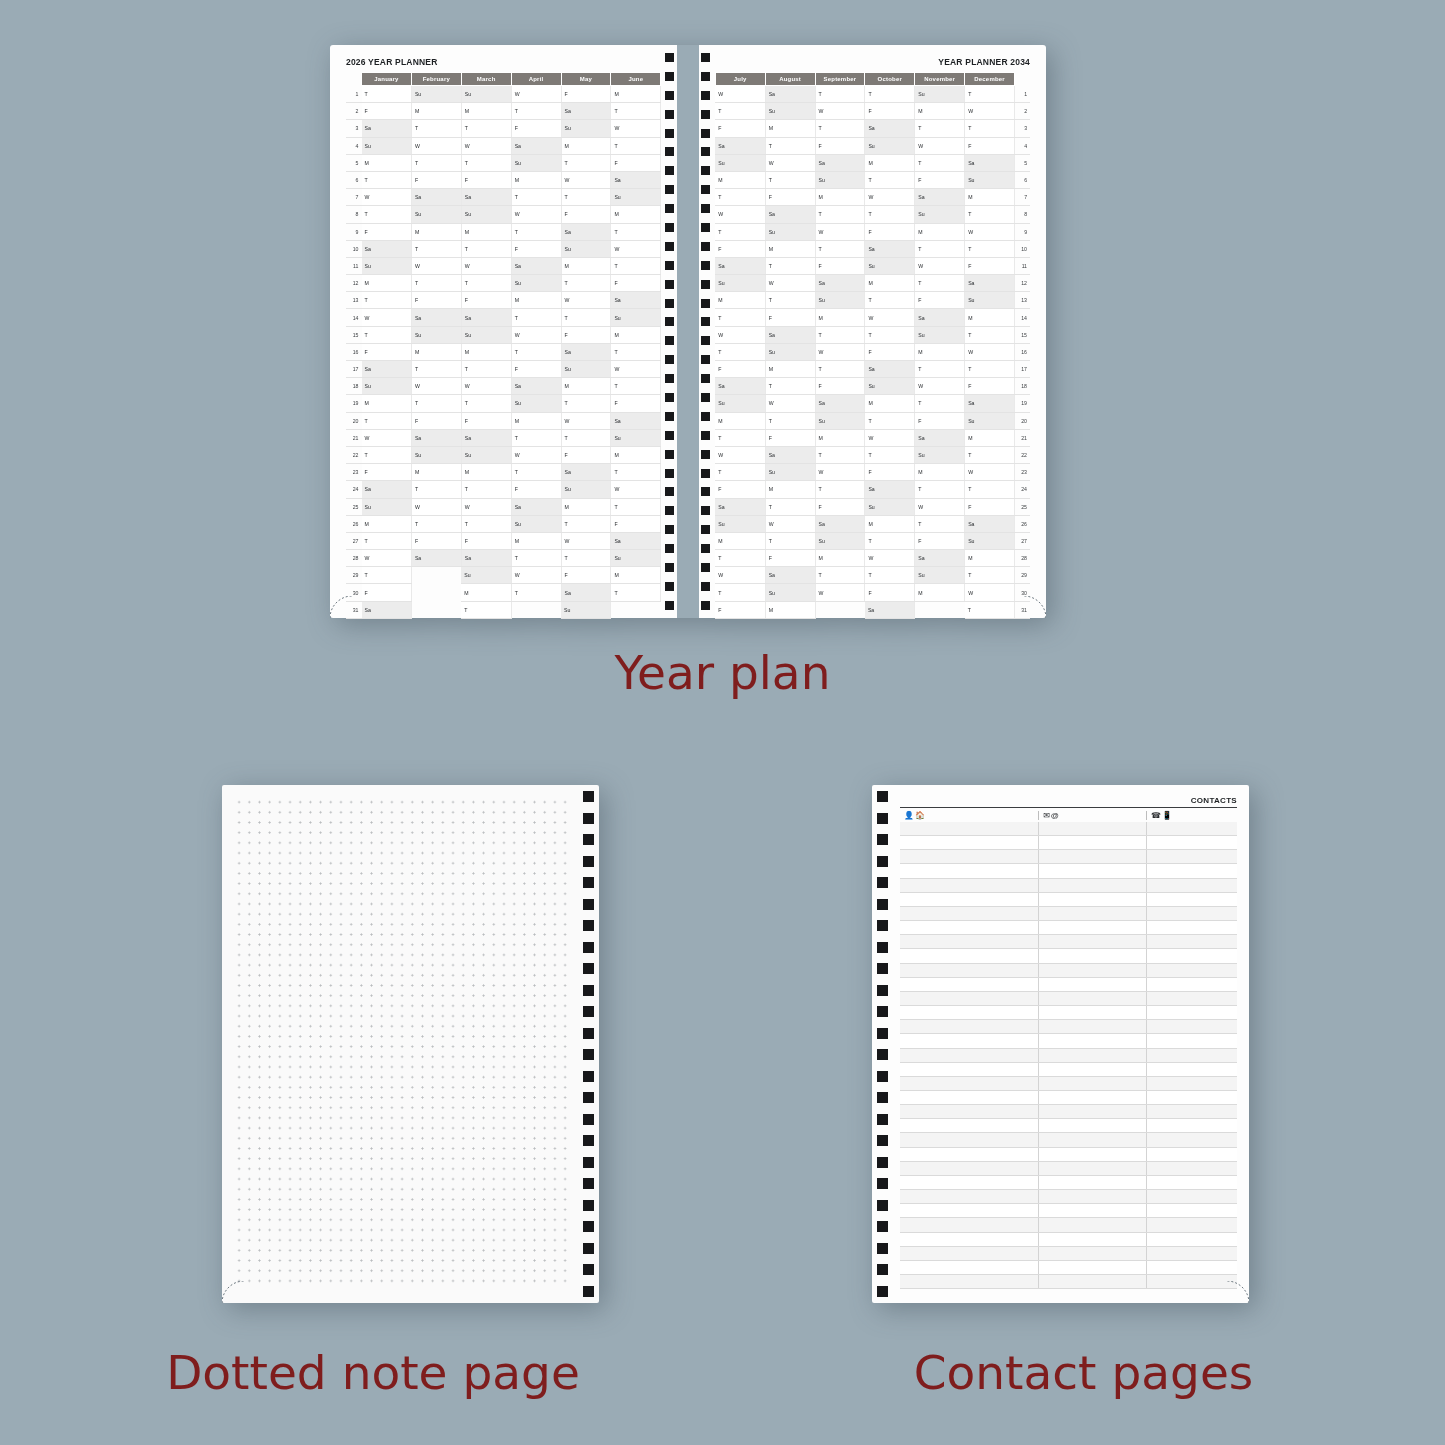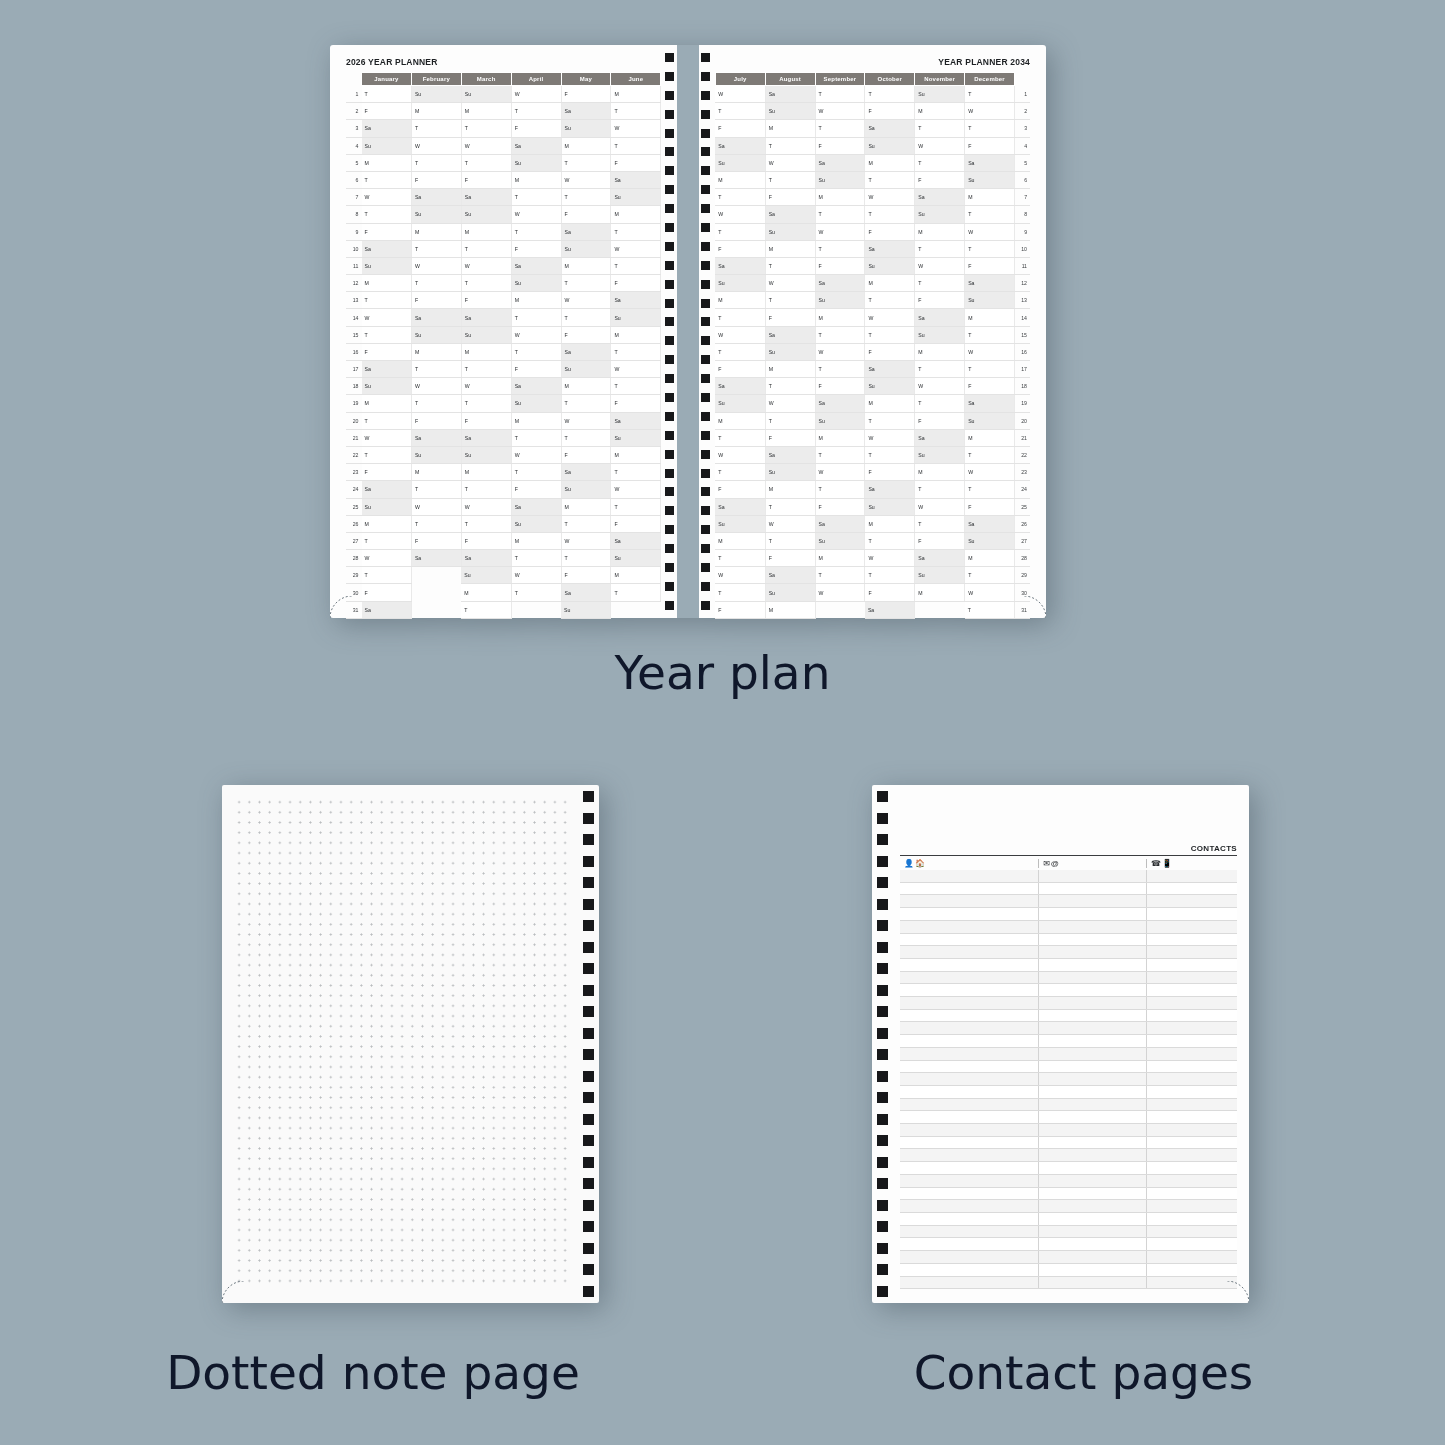--- a/index.html
+++ b/index.html
@@ -137,21 +137,21 @@
     height: 22px;
     bottom: 0;
     pointer-events: none;
   }
   .dogear.bl { left: 0; }
   .dogear.br { right: 0; }
 
   .caption {
     text-align: center;
     font-size: 47px;
-    color: #0f172a;
+    color: #7f1d1d;
     font-family: "DejaVu Sans", sans-serif;
     font-weight: 400;
   }
   #year-caption {
     position: absolute;
     left: 0;
     top: 645px;
     width: 1445px;
   }
 
@@ -239,21 +239,20 @@
     height: 11px;
     background: #17181a;
     display: block;
   }
   #contacts-inner {
     position: absolute;
     left: 28px;
     top: 10px;
     right: 12px;
     bottom: 14px;
-    margin-top: 48px;
   }
   #contacts-title {
     font-size: 8px;
     font-weight: bold;
     color: #1d2023;
     text-align: right;
     letter-spacing: .3px;
     height: 12px;
     line-height: 12px;
   }

